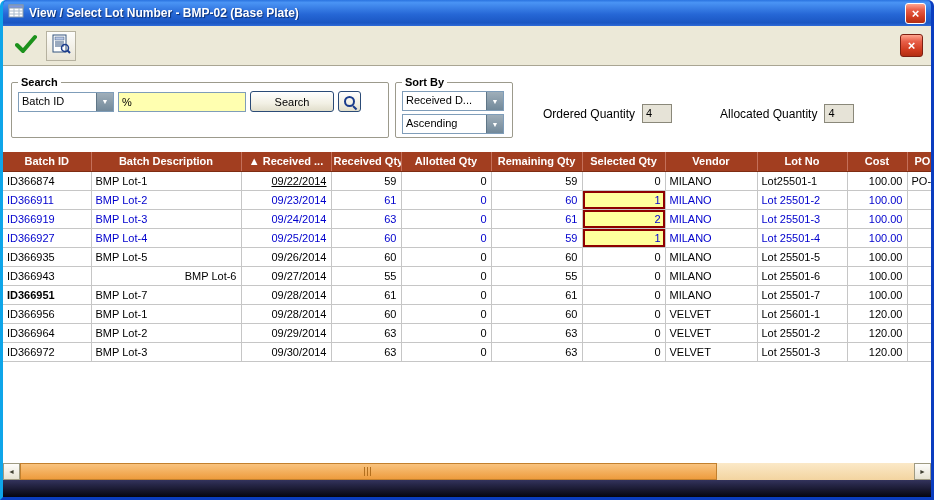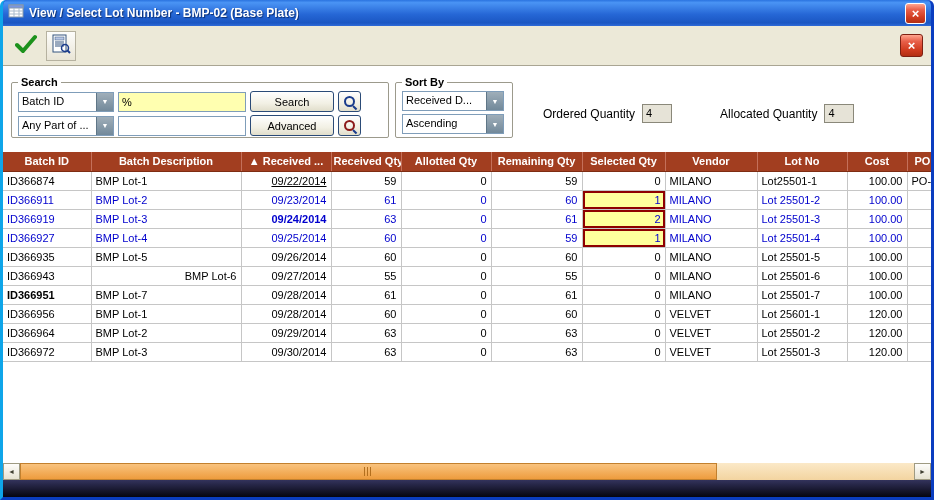--- a/index.html
+++ b/index.html
@@ -157,31 +157,20 @@
         <span class="combo w96">
           <span class="txt">Batch ID</span>
           <span class="arrow">▼</span>
         </span>
         <input class="field yellow w128" value="%" style="">
         <button class="xp-btn w84">Search</button>
         <button class="xp-btn icon-btn">
             <span class="mag"></span>
           </button>
       </div>
-      <div class="frow">
-        <span class="combo w96">
-          <span class="txt">Any Part of ...</span>
-          <span class="arrow">▼</span>
-        </span>
-        <input class="field w128" value="" style="">
-        <button class="xp-btn w84">Advanced</button>
-        <button class="xp-btn icon-btn">
-            <span class="mag red"></span>
-          </button>
-      </div>
     </fieldset>
 
     <fieldset class="sort-fs">
       <legend>Sort By</legend>
       <div class="frow">
         <span class="combo w102">
           <span class="txt">Received D...</span>
           <span class="arrow">▼</span>
         </span>
       </div>
@@ -253,21 +242,21 @@
             <td style="text-align: right;">60</td>
             <td class="qty-sel" style="text-align: right;">1</td>
             <td style="text-align: left;">MILANO</td>
             <td style="text-align: left;">Lot 25501-2</td>
             <td style="text-align: right;">100.00</td>
             <td style="text-align: left;"></td>
           </tr>
           <tr class="sel">
             <td style="text-align: left;">ID366919</td>
             <td style="text-align: left;">BMP Lot-3</td>
-            <td style="text-align: right; font-weight: bold;">09/24/2014</td>
+            <td style="text-align: right;">09/24/2014</td>
             <td style="text-align: right;">63</td>
             <td style="text-align: right;">0</td>
             <td style="text-align: right;">61</td>
             <td class="qty-sel" style="text-align: right;">2</td>
             <td style="text-align: left;">MILANO</td>
             <td style="text-align: left;">Lot 25501-3</td>
             <td style="text-align: right;">100.00</td>
             <td style="text-align: left;"></td>
           </tr>
           <tr class="sel">

